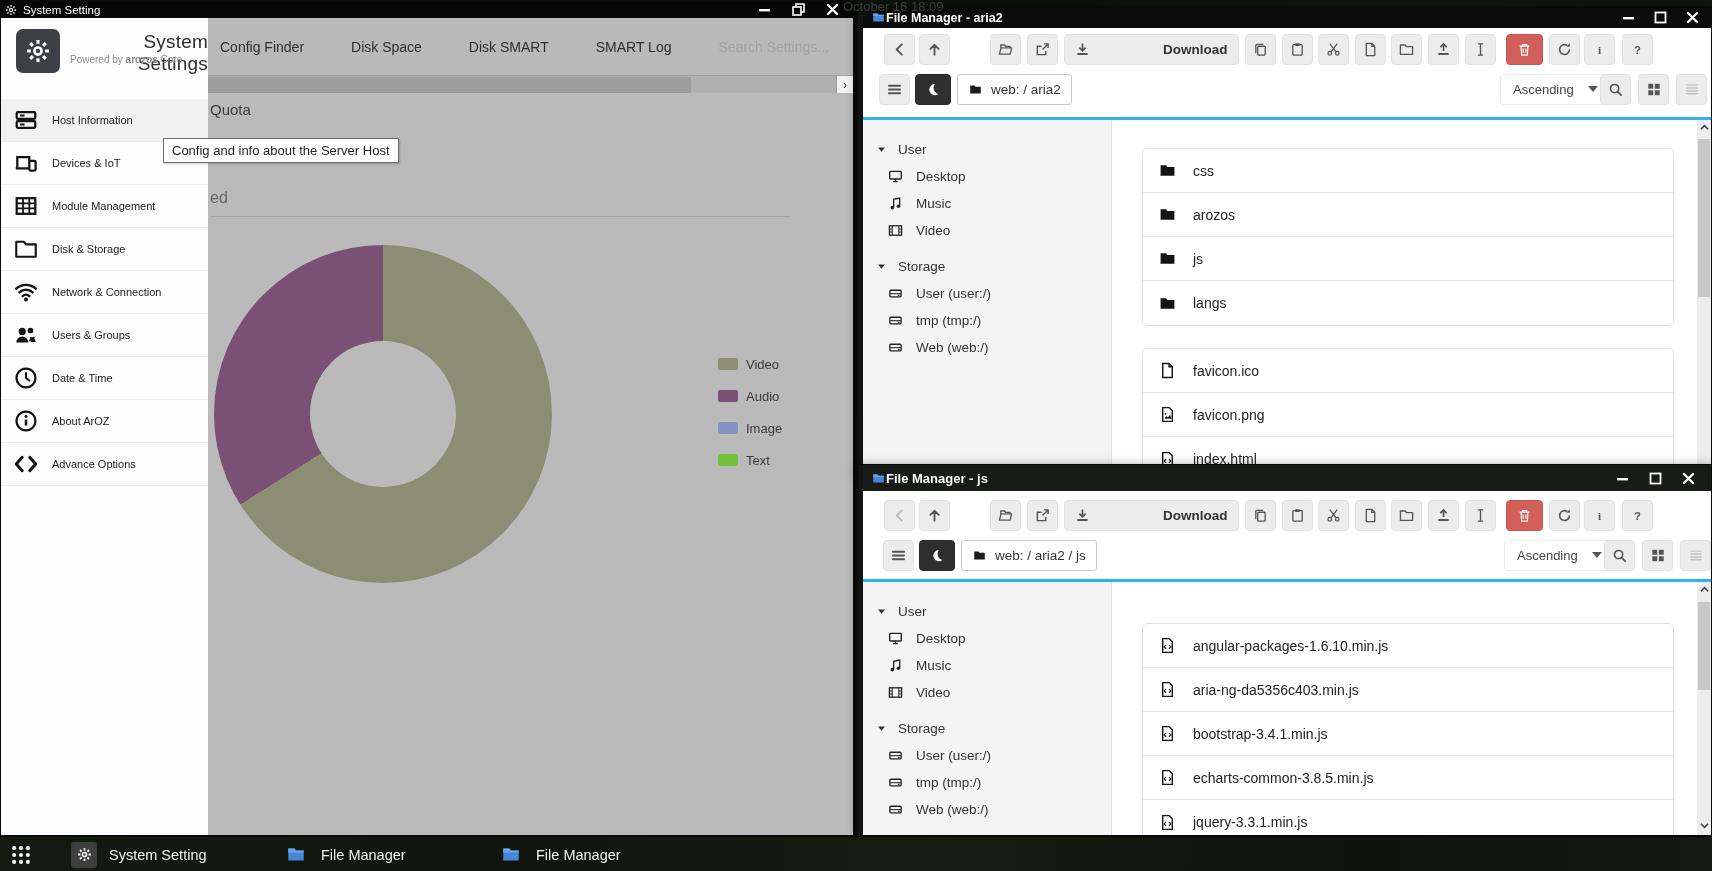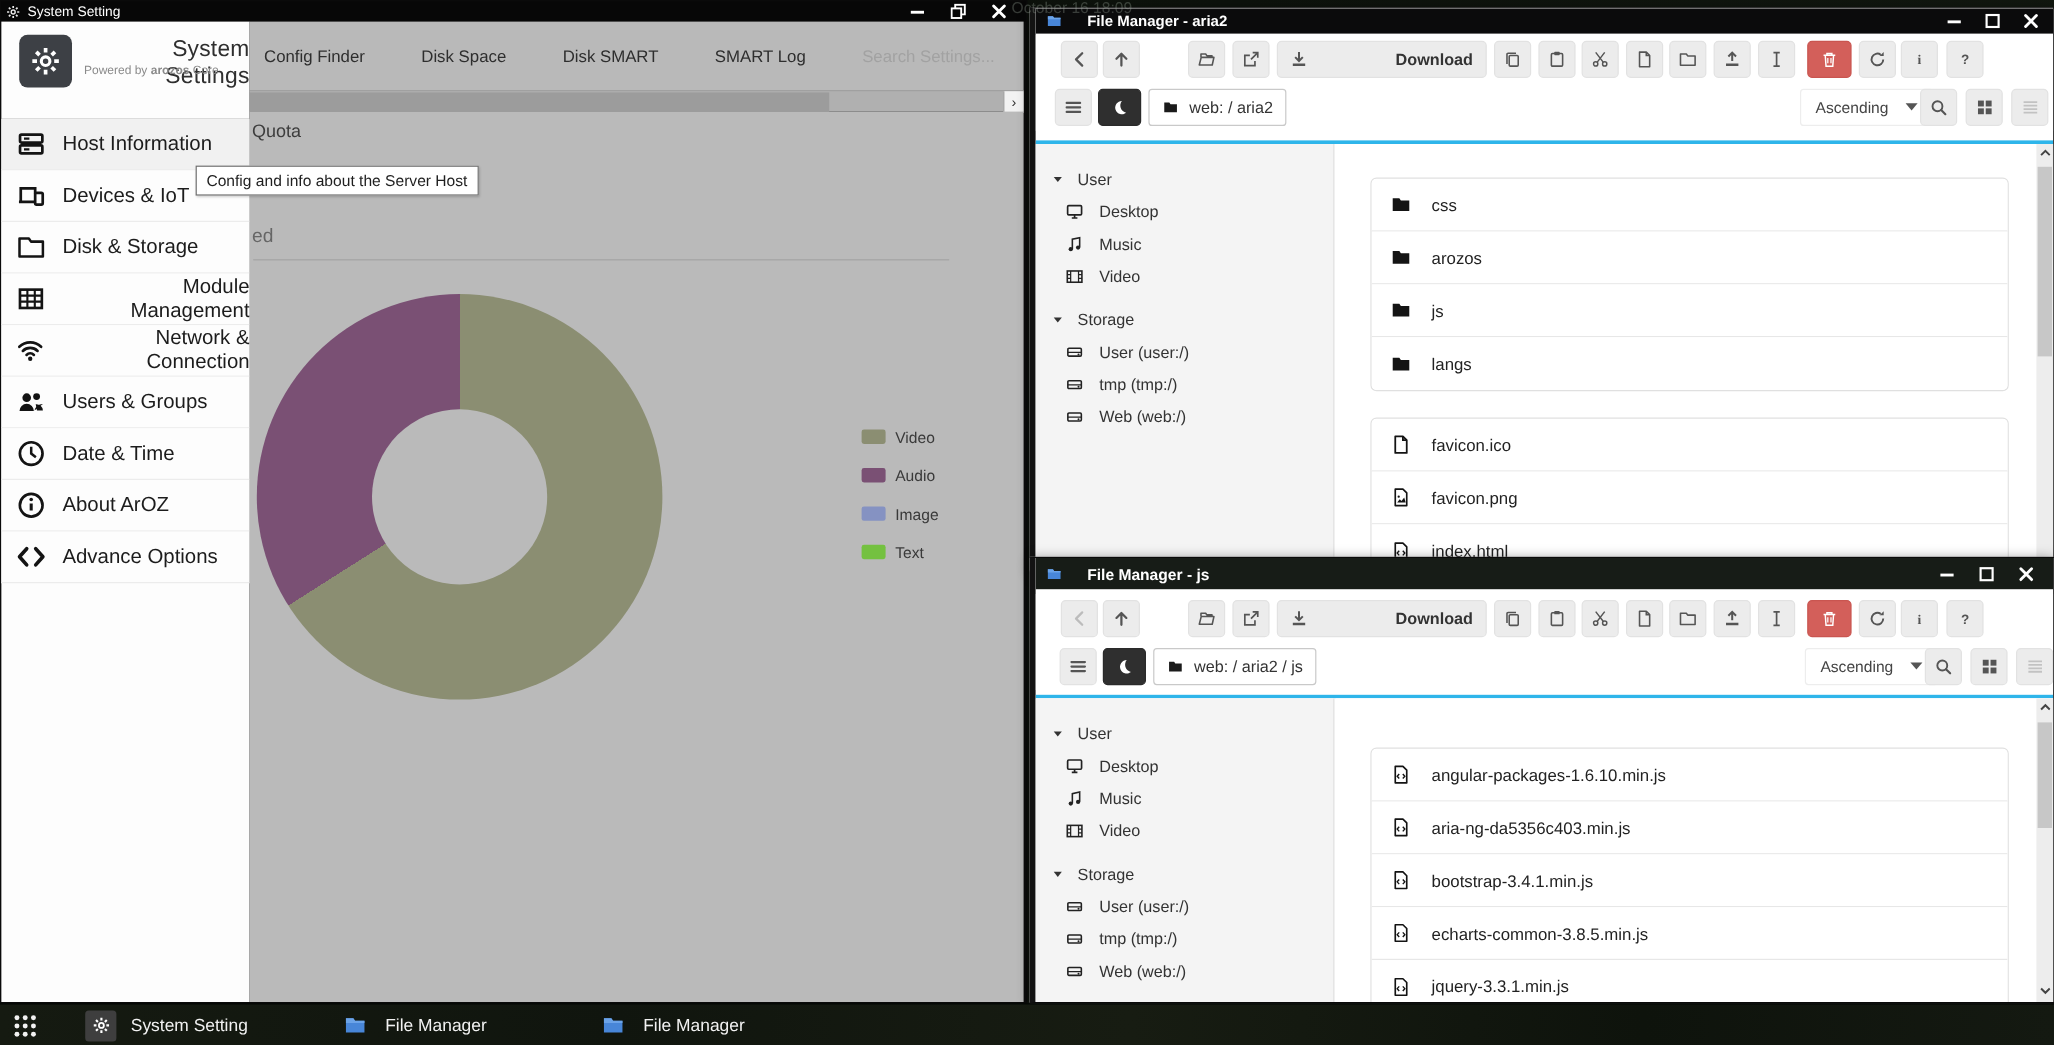--- a/index.html
+++ b/index.html
@@ -26,38 +26,38 @@
   #ss-tabsbar { position:absolute; left:207px; top:17px; width:645px; height:57px; background:#b9b9b9; display:flex; align-items:center; gap:47px; padding-left:12px; }
   .ss-tab { font-size:14px; color:#2e2e2e; cursor:pointer; white-space:nowrap; }
   #ss-search-ghost { font-size:14px; color:#a2a2a2; }
   #ss-hscroll { position:absolute; left:207px; top:74px; width:645px; height:18px; background:#b0b0b0; border-top:1px solid #a0a0a0; }
   #ss-hthumb { position:absolute; left:0; top:1px; width:483px; height:16px; background:#9c9c9c; }
   #ss-hchev { position:absolute; right:0; top:0; width:17px; height:18px; background:#f2f2f2; color:#333; font-size:12px; display:flex; align-items:center; justify-content:center; border-left:1px solid #999; cursor:pointer; }
   #ss-sidebar { position:absolute; left:0; top:98px; width:207px; height:738px; background:#fdfdfd; }
   .ss-item { height:43px; display:flex; align-items:center; gap:14px; padding-left:13px; border-bottom:1px solid #ececec; background:#fdfdfd; cursor:pointer; }
   .ss-item.hovered { background:#f1f1f1; }
   .ss-item .icon { width:24px; height:24px; color:#141414; }
-  .ss-item span.lbl { font-size:17px; color:#1c1c1c;text-align:right; }
+  .ss-item span.lbl { font-size:11px; color:#1c1c1c; }
   #ss-content { position:absolute; left:207px; top:92px; width:645px; height:744px; background:#bababa; }
   #ss-quota { position:absolute; left:2px; top:8px; font-size:15px; color:#3d3d3d; }
   #ss-used { position:absolute; left:2px; top:96px; font-size:16px; color:#666; }
   #ss-divider { position:absolute; left:3px; top:123px; width:580px; height:1px; background:#a3a3a3; }
   #ss-tooltip { position:absolute; left:162px; top:137px; height:25px; background:#fff; border:1px solid #6f6f6f; color:#1f1f1f; font-size:13px; display:flex; align-items:center; padding:0 8px; z-index:30; box-shadow:1px 1px 2px rgba(0,0,0,.2); }
   #donut { position:absolute; left:6px; top:152px; width:338px; height:338px; border-radius:50%; }
   #donut-hole { position:absolute; left:50%; top:50%; width:146px; height:146px; margin:-73px 0 0 -73px; border-radius:50%; background:#bababa; }
   #legend { position:absolute; left:510px; top:264px; }
   .legend-row { display:flex; align-items:center; gap:8px; height:14px; margin-bottom:18px; cursor:pointer; }
   .legend-swatch { width:20px; height:12px; border-radius:2px; }
   .legend-label { font-size:13px; color:#3a3a3a; }
 
   
   .fm-win { background:#fff; border-left:5px solid #131313; }
   #fm1-win { left:858px; top:6px; width:854px; height:470px; z-index:20; }
   #fm2-win { left:858px; top:464px; width:854px; height:372px; z-index:40; }
-  .fm-title { height:21px; font-size:12.5px; gap:20px; padding-left:8px; font-weight:bold; }
+  .fm-title { height:21px; font-size:12.5px; gap:0; padding-left:8px; font-weight:bold; }
   #fm1-win .fm-title { background:#0b0b0c; }
   #fm2-win .fm-title { background:rgba(16,21,15,.97); height:26px; font-size:13px; }
   .fm-title .icon { width:15px; height:13px; }
   .fm-toolbar { position:absolute; left:0; right:0; display:flex; align-items:center; background:#fff; }
   .btn { height:31px; min-width:31px; background:#ececec; border:1px solid #e2e2e2; border-radius:4px; color:#555; display:flex; align-items:center; justify-content:center; cursor:pointer; }
   .btn svg { width:15px; height:15px; }
   .btn.wide { padding:0 10px; gap:26px; }
   .btn.wide .dl-label { font-size:13.5px; font-weight:bold; color:#333;margin-left:47px; }
   .btn.danger { background:#d35f5a; border-color:#c95550; color:#fff; width:37px; }
   .btn.dark { background:#2f2f2f; border-color:#2a2a2a; color:#fff; width:36px; }
@@ -178,33 +178,33 @@
             <svg viewBox="0 0 16 16">
               <path d="M1.2 11.5h9M2.2 11.5V4h8v3" fill="none" stroke="currentColor" stroke-width="1.5"></path>
               <rect x="10.2" y="6.5" width="4.2" height="6.5" rx="0.8" fill="none" stroke="currentColor" stroke-width="1.5"></rect>
             </svg>
           </span>
           <span class="lbl">Devices &amp; IoT</span>
         </div>
         <div class="ss-item">
           <span class="icon">
             <svg viewBox="0 0 16 16">
-              <path d="M1.5 3.2h5.2l1.2 1.7h6.6v8.3H1.5z" fill="none" stroke="currentColor" stroke-width="1.4" stroke-linejoin="round"></path>
-            </svg>
-          </span>
-          <span class="lbl">Disk &amp; Storage</span>
+              <rect x="1.8" y="2.8" width="12.4" height="10.4" fill="none" stroke="currentColor" stroke-width="1.5"></rect>
+              <path d="M1.8 6.2h12.4M1.8 9.6h12.4M6 2.8v10.4M10.2 2.8v10.4" stroke="currentColor" stroke-width="1.2"></path>
+            </svg>
+          </span>
+          <span class="lbl">Module Management</span>
         </div>
         <div class="ss-item">
           <span class="icon">
             <svg viewBox="0 0 16 16">
-              <rect x="1.8" y="2.8" width="12.4" height="10.4" fill="none" stroke="currentColor" stroke-width="1.5"></rect>
-              <path d="M1.8 6.2h12.4M1.8 9.6h12.4M6 2.8v10.4M10.2 2.8v10.4" stroke="currentColor" stroke-width="1.2"></path>
-            </svg>
-          </span>
-          <span class="lbl">Module Management</span>
+              <path d="M1.5 3.2h5.2l1.2 1.7h6.6v8.3H1.5z" fill="none" stroke="currentColor" stroke-width="1.4" stroke-linejoin="round"></path>
+            </svg>
+          </span>
+          <span class="lbl">Disk &amp; Storage</span>
         </div>
         <div class="ss-item">
           <span class="icon">
             <svg viewBox="0 0 16 16">
               <path d="M1.5 5.8a9.5 9.5 0 0 1 13 0M3.6 8.3a6.4 6.4 0 0 1 8.8 0M5.8 10.7a3.2 3.2 0 0 1 4.4 0" fill="none" stroke="currentColor" stroke-width="1.6" stroke-linecap="round"></path>
               <circle cx="8" cy="13" r="1.3" fill="currentColor"></circle>
             </svg>
           </span>
           <span class="lbl">Network &amp; Connection</span>
         </div>

